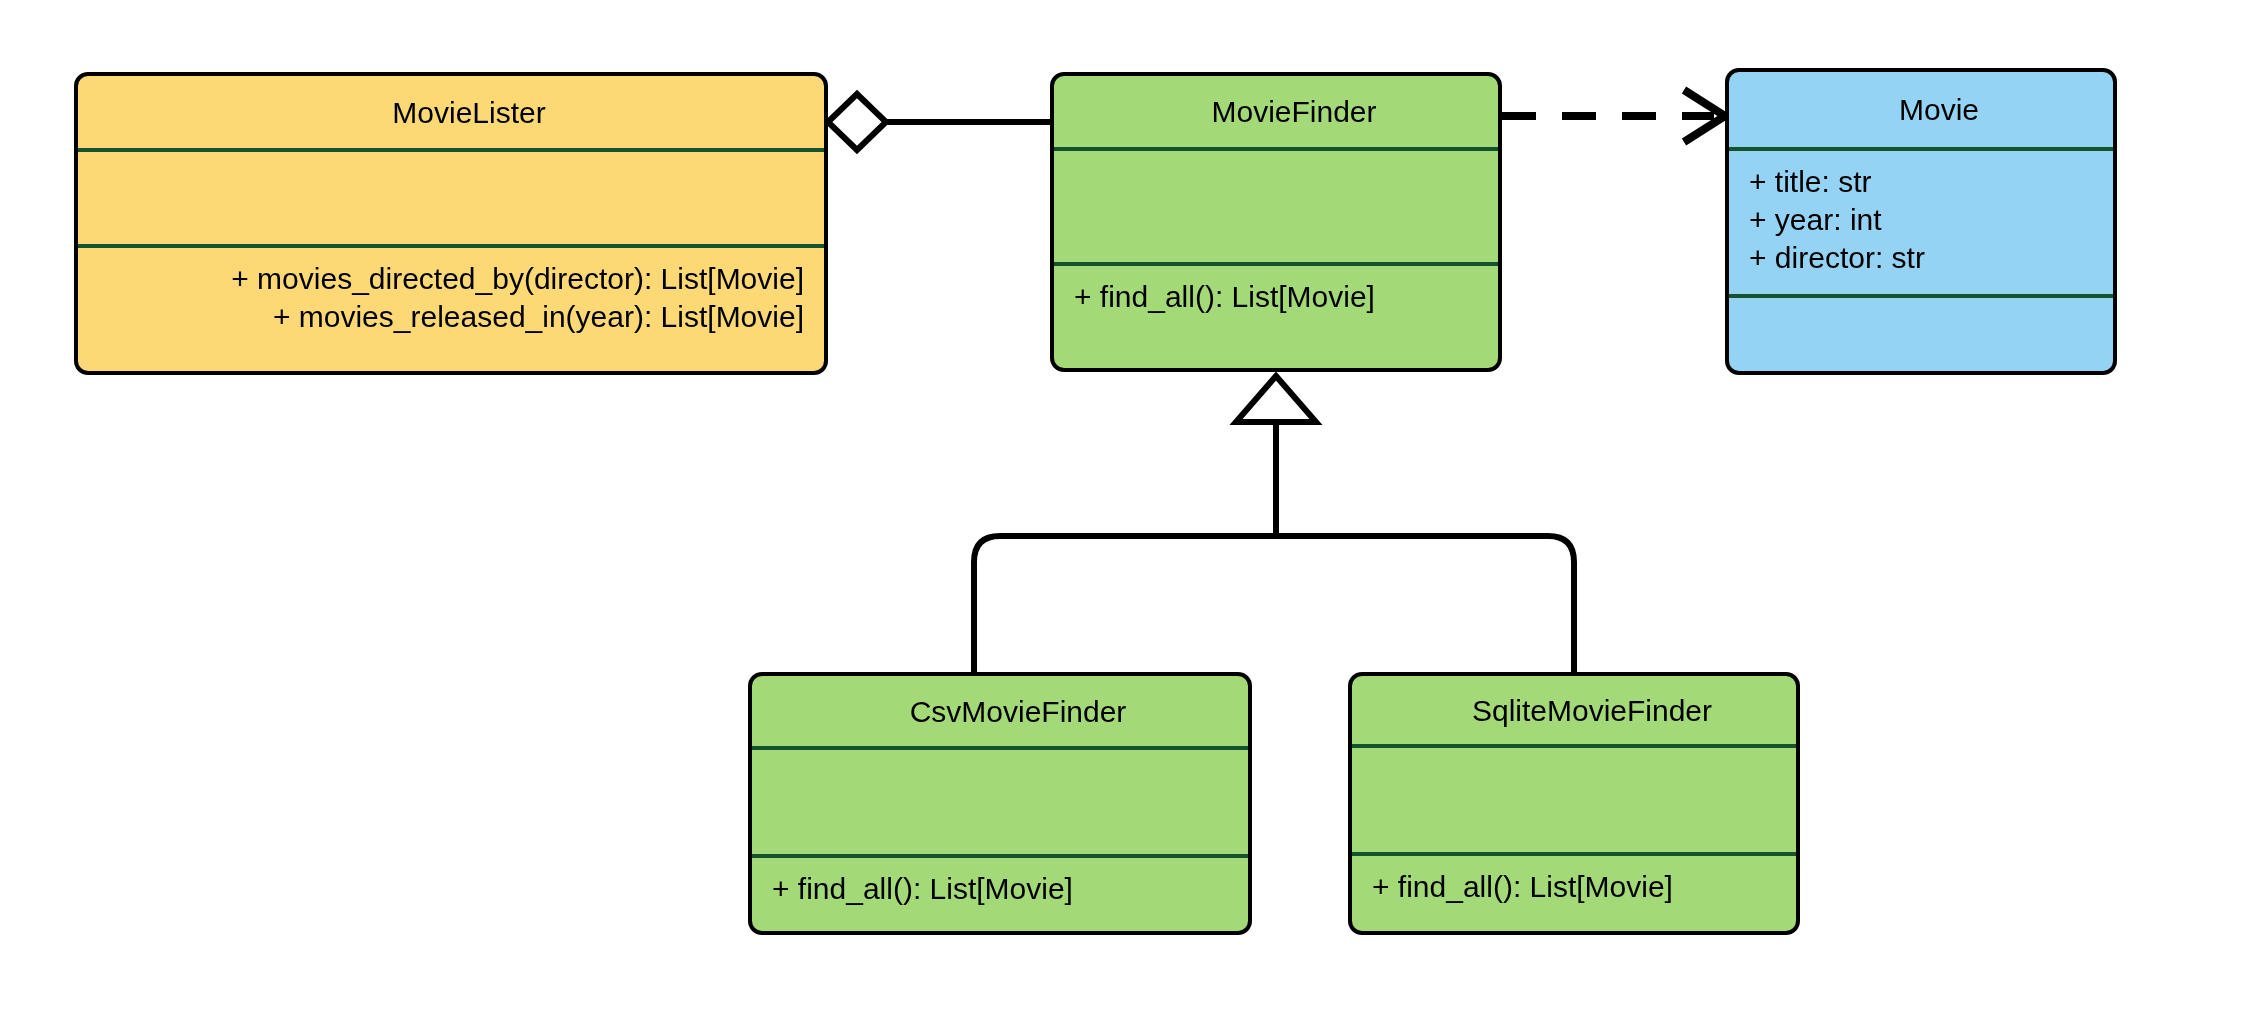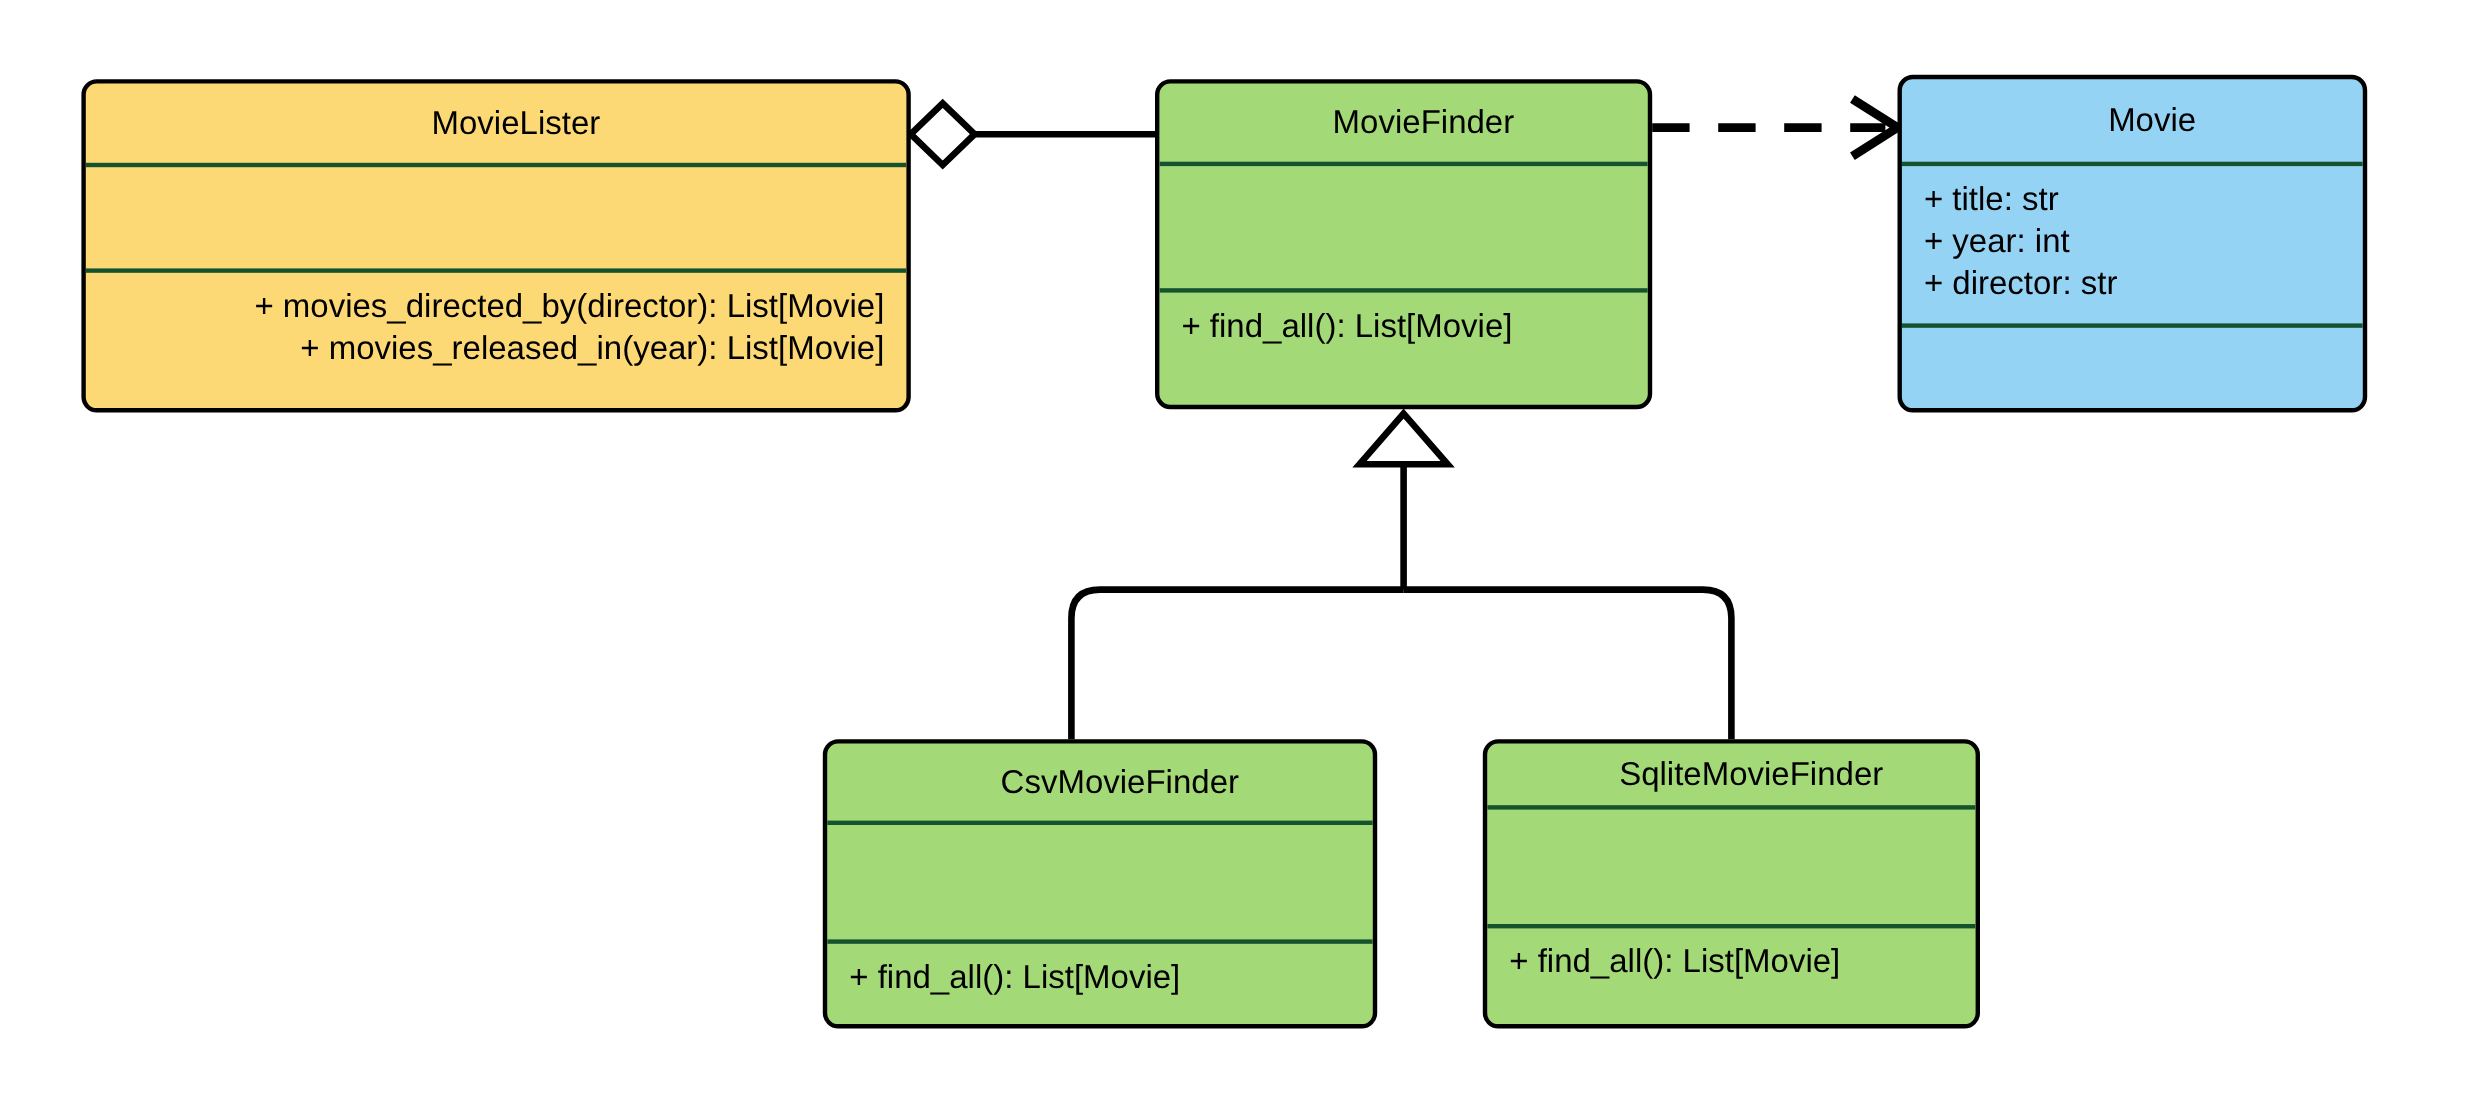--- a/index.html
+++ b/index.html
@@ -117,21 +117,21 @@
   <div class="uml-class" style="left:1050px; top:72px; width:452px; height:300px; background:#A3D977;">
     <div class="uml-compartment cmp-name" style="height:71px;align-items:center;">
       <span class="uml-class-name">MovieFinder</span>
     </div>
     <div class="uml-compartment cmp-members" style="height:115px;"></div>
     <div class="uml-compartment cmp-members" style="flex:1 1 auto;">
       <span class="uml-member">+ find_all(): List[Movie]</span>
     </div>
   </div>
 
-  <div class="uml-class" style="left:1725px; top:68px; width:427px; height:307px; background:#95D3F5;">
+  <div class="uml-class" style="left:1725px; top:68px; width:392px; height:307px; background:#95D3F5;">
     <div class="uml-compartment cmp-name" style="height:75px;">
       <span class="uml-class-name">Movie</span>
     </div>
     <div class="uml-compartment cmp-members" style="height:147px;">
       <span class="uml-member">+ title: str</span>
       <span class="uml-member">+ year: int</span>
       <span class="uml-member">+ director: str</span>
     </div>
     <div class="uml-compartment cmp-members" style="flex:1 1 auto;"></div>
   </div>
@@ -140,21 +140,21 @@
     <div class="uml-compartment cmp-name" style="height:70px;">
       <span class="uml-class-name">CsvMovieFinder</span>
     </div>
     <div class="uml-compartment cmp-members" style="height:108px;"></div>
     <div class="uml-compartment cmp-members" style="flex:1 1 auto;">
       <span class="uml-member">+ find_all(): List[Movie]</span>
     </div>
   </div>
 
   <div class="uml-class" style="left:1348px; top:672px; width:452px; height:263px; background:#A3D977;">
-    <div class="uml-compartment cmp-name" style="height:56px;">
+    <div class="uml-compartment cmp-name" style="height:68px;">
       <span class="uml-class-name">SqliteMovieFinder</span>
     </div>
     <div class="uml-compartment cmp-members" style="height:108px;"></div>
     <div class="uml-compartment cmp-members" style="flex:1 1 auto;">
       <span class="uml-member">+ find_all(): List[Movie]</span>
     </div>
   </div>
 
 </div>
 

